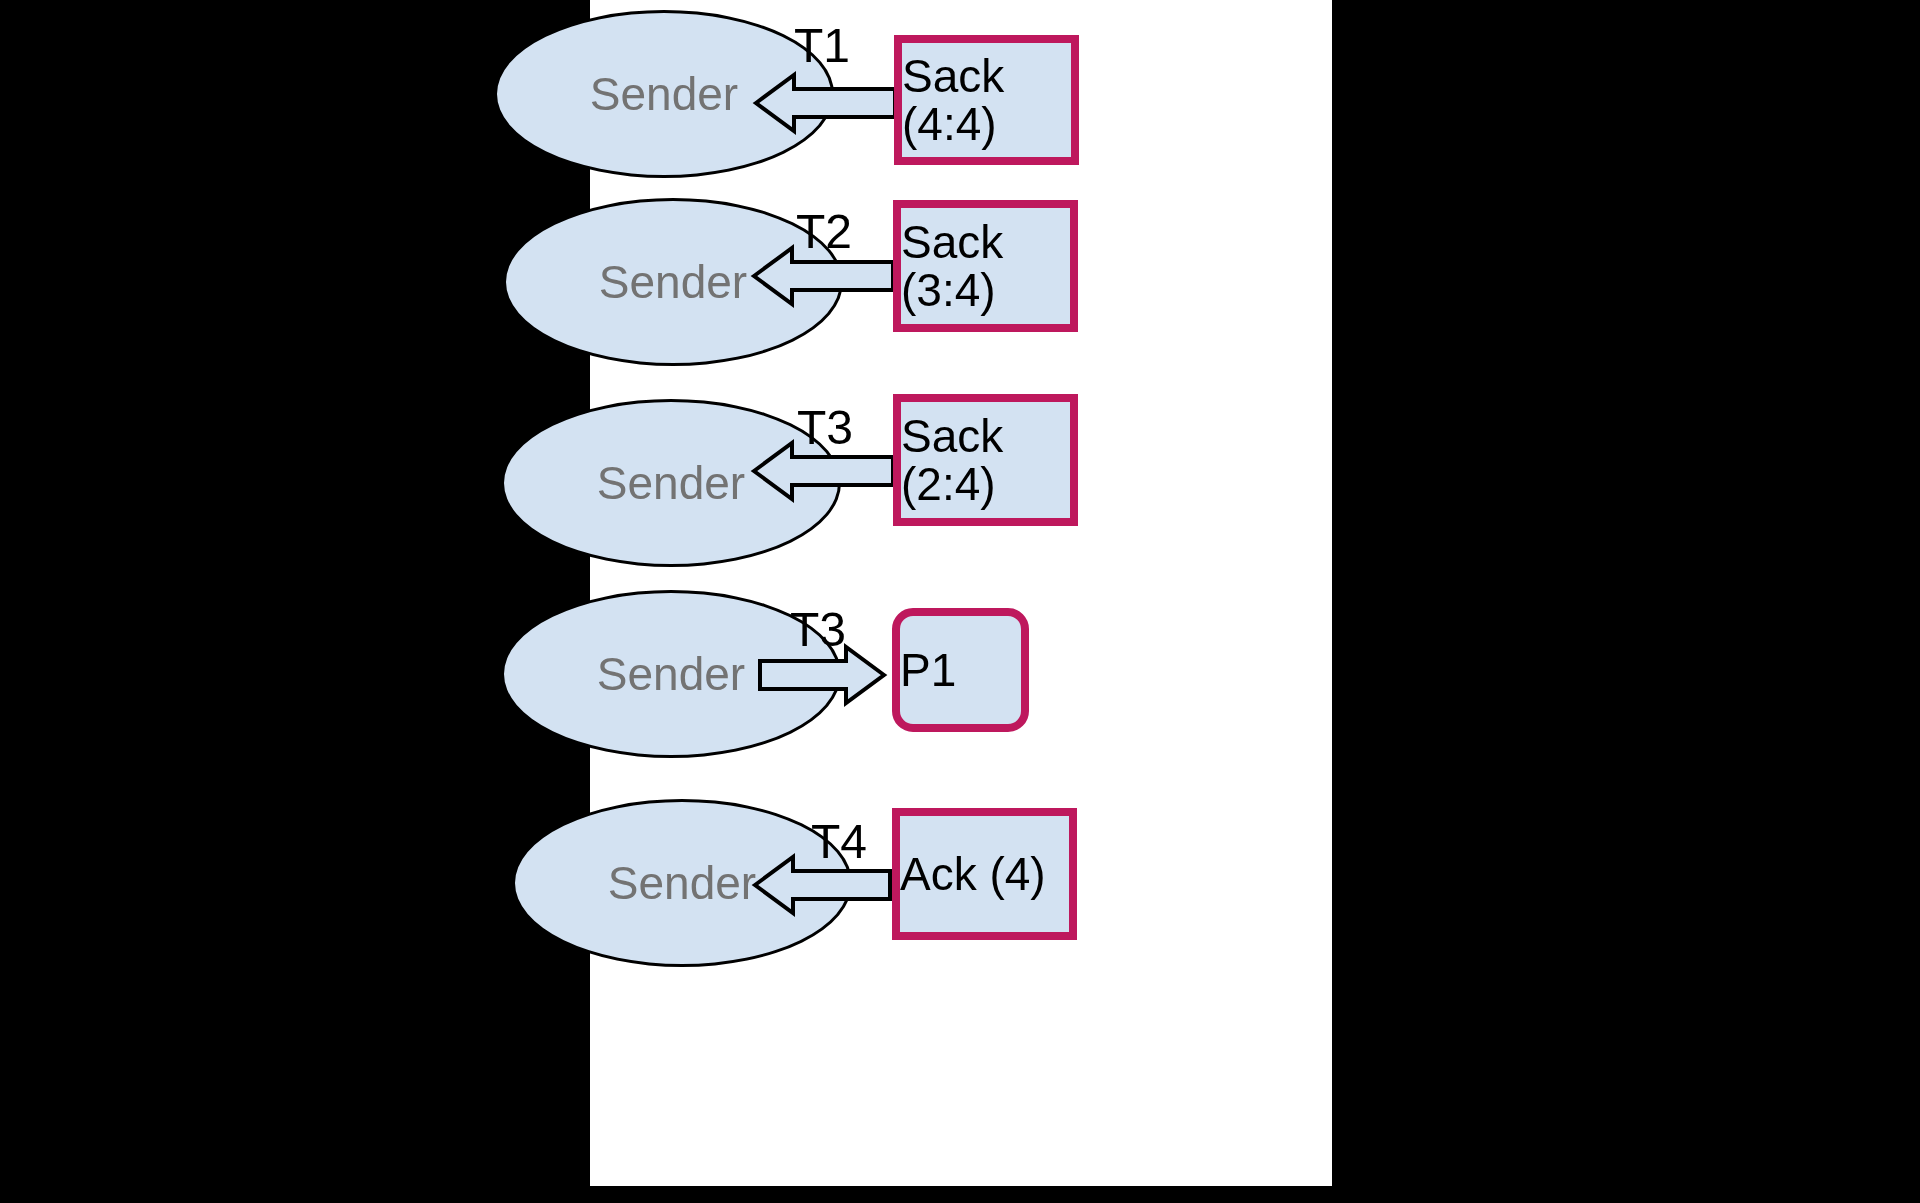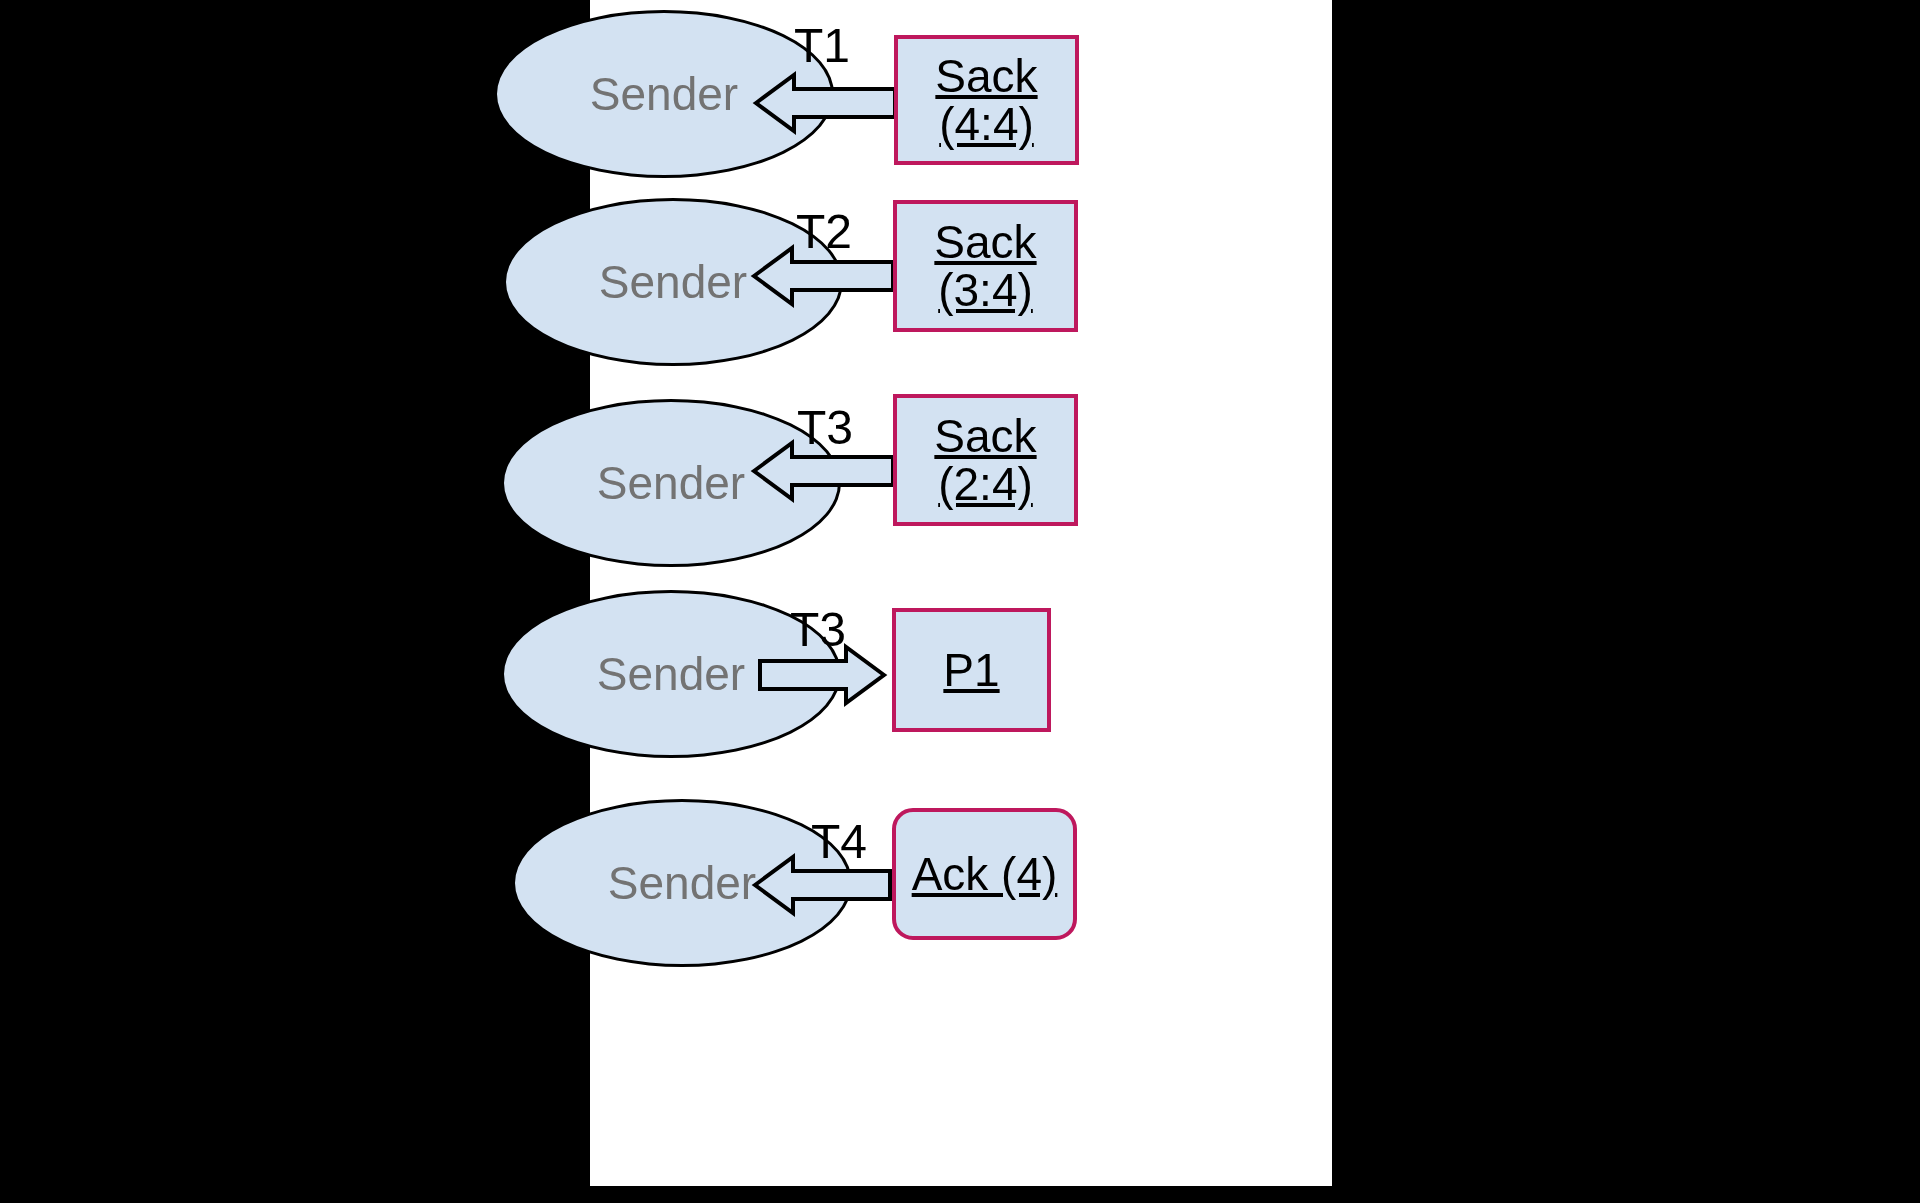--- a/index.html
+++ b/index.html
@@ -9,23 +9,23 @@
   #canvas{position:absolute;left:590px;top:0;width:742px;height:1186px;background:#fff;}
   .row{position:absolute;left:0;width:742px;}
 
   
   .node-ellipse{position:absolute;background:#d3e2f2;border:3px solid #000;
       border-radius:50%;box-sizing:border-box;display:flex;align-items:center;
       justify-content:center;}
   .node-ellipse .lbl{font-size:46px;color:#737373;line-height:1;white-space:nowrap;}
 
   
-  .node-rect{position:absolute;background:#d3e2f2;border:4px solid #be185d;
-      box-sizing:border-box;display:flex;flex-direction:column;align-items:center;
-      justify-content:center;text-decoration:underline;}
+  .node-rect{position:absolute;background:#d3e2f2;border:8px solid #be185d;
+      box-sizing:border-box;display:flex;flex-direction:column;align-items:flex-start;
+      justify-content:center;}
   .node-rect .lbl{font-size:46px;color:#000;line-height:1.05;white-space:nowrap;}
 
   
   .arrow-wrap{position:absolute;}
   .arrow-wrap svg{display:block;overflow:visible;}
 
   
   .t-label{position:absolute;font-size:48px;color:#000;line-height:1;white-space:nowrap;}
 </style>
 </head>
@@ -97,37 +97,37 @@
       </div>
 
       <span class="t-label" style="left:200px;top:24px;">T3</span>
 
       <div class="arrow-wrap" style="left:168px;top:62px;">
         <svg width="128" height="62" viewBox="0 0 128 62">
           <polygon points="126,31 88,3 88,17 2,17 2,45 88,45 88,59" fill="#d3e2f2" stroke="#000" stroke-width="4" stroke-linejoin="miter"></polygon>
         </svg>
       </div>
 
-      <div class="node-rect" style="left:302px;top:26px;width:159px;height:124px;">
+      <div class="node-rect" style="left:302px;top:26px;width:137px;height:124px;border-radius:21px;">
         <span class="lbl">P1</span>
       </div>
     </div>
 
     <div class="row" style="top:794px;height:392px;">
       <div class="node-ellipse" style="left:-78px;top:5px;width:340px;height:168px;">
         <span class="lbl">Sender</span>
       </div>
 
       <span class="t-label" style="left:201px;top:24px;margin-left:20px;">T4</span>
 
       <div class="arrow-wrap" style="left:163px;top:60px;">
         <svg width="139" height="62" viewBox="0 0 139 62">
           <polygon points="2,31 40,3 40,17 137,17 137,45 40,45 40,59" fill="#d3e2f2" stroke="#000" stroke-width="4" stroke-linejoin="miter"></polygon>
         </svg>
       </div>
 
-      <div class="node-rect" style="left:302px;top:14px;width:185px;height:132px;border-radius:21px;">
+      <div class="node-rect" style="left:302px;top:14px;width:185px;height:132px;">
         <span class="lbl">Ack (4)</span>
       </div>
     </div>
 
   </div>
 </div>
 
 </body></html>

